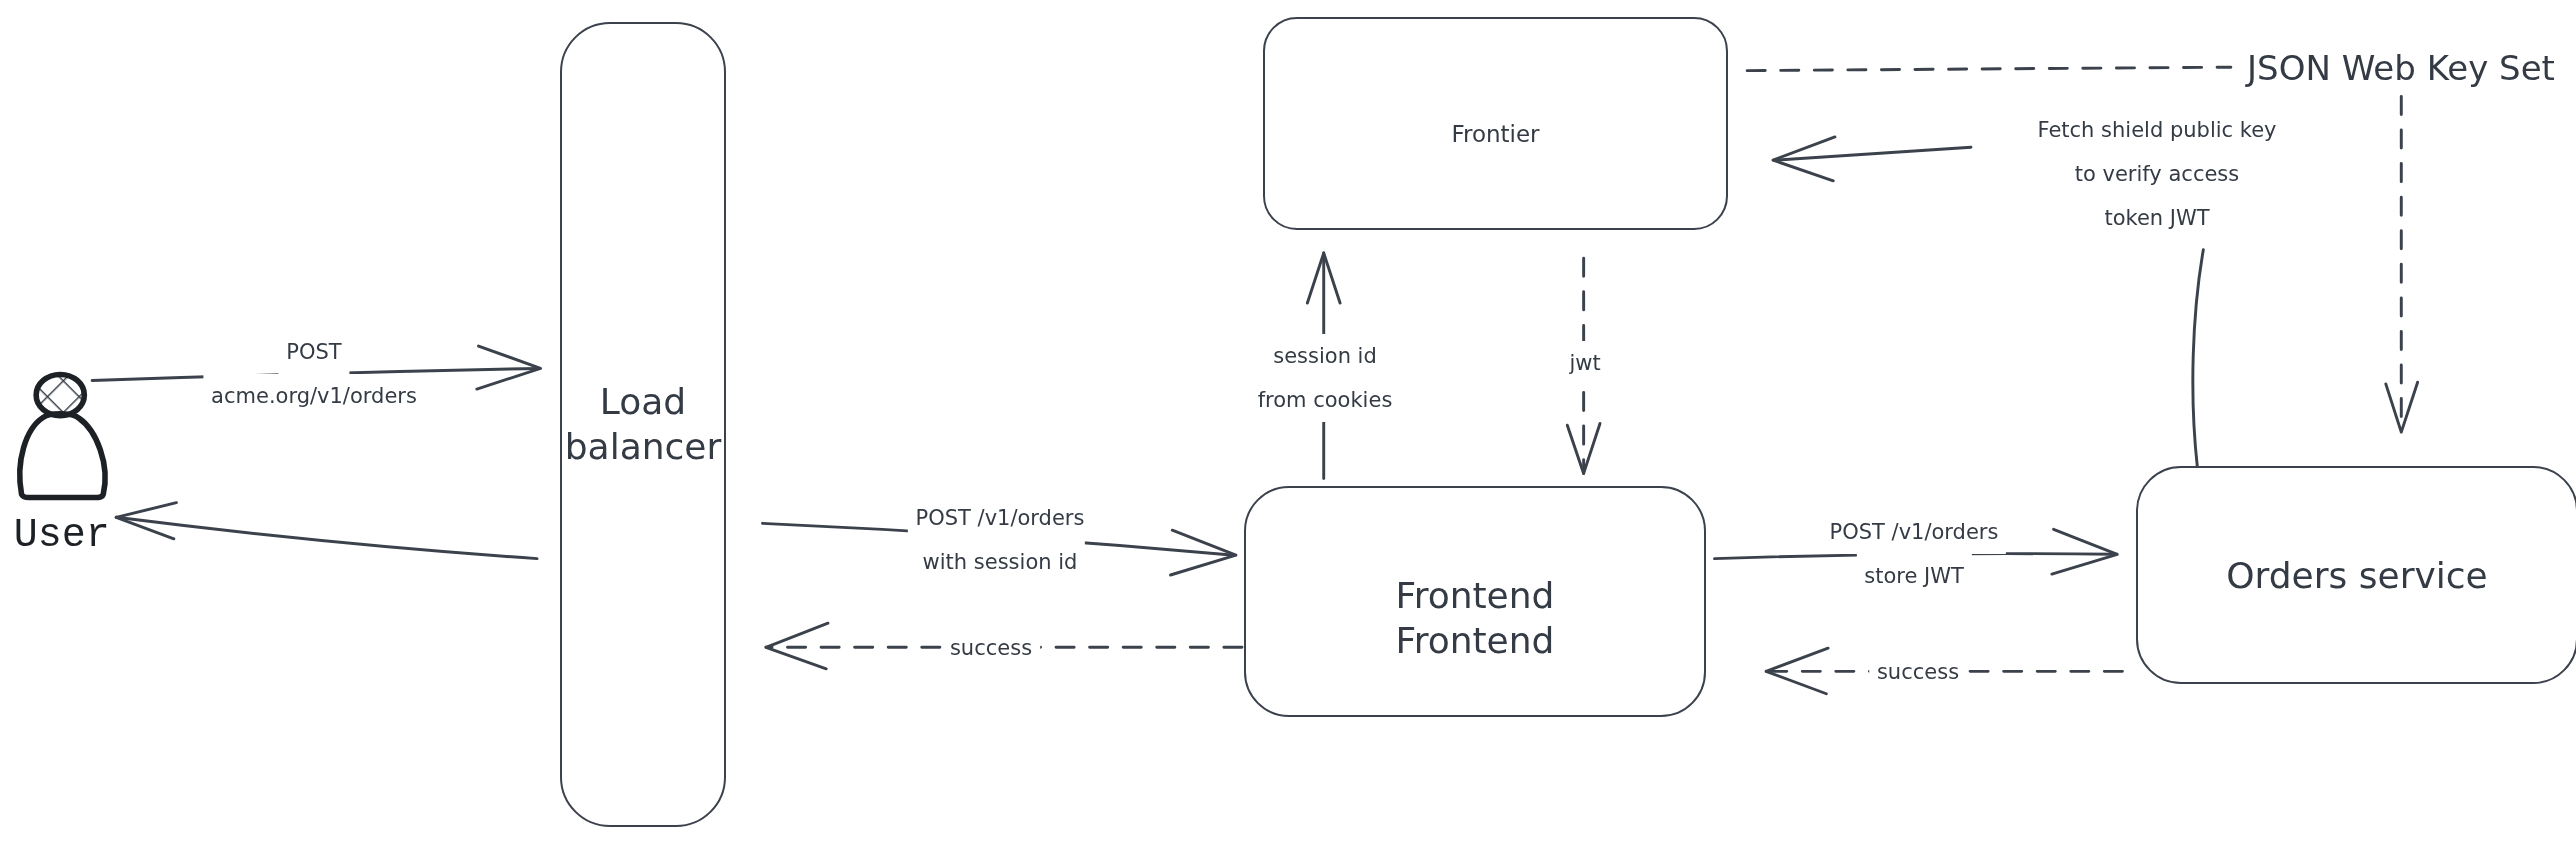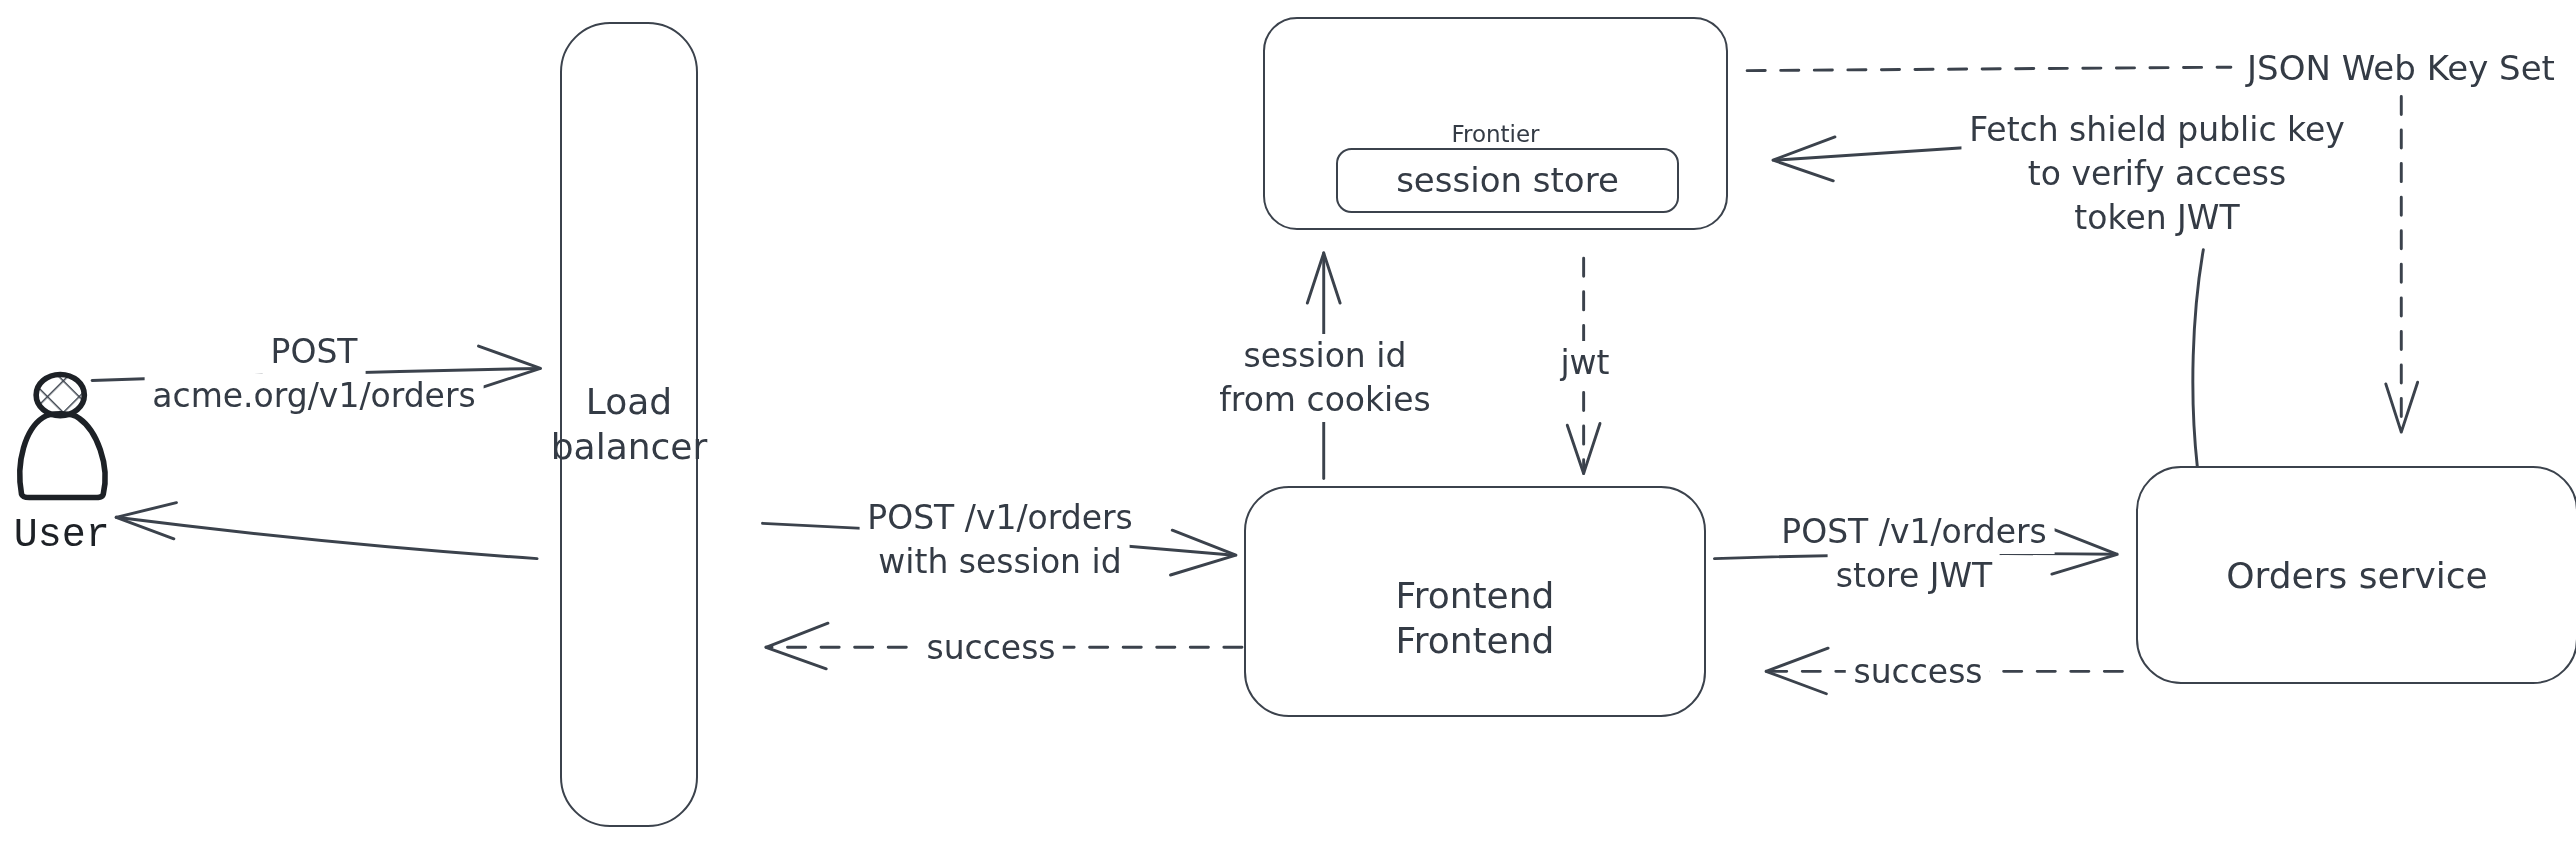--- a/index.html
+++ b/index.html
@@ -18,31 +18,31 @@
   svg.lines path{fill:none;stroke:var(--stroke);stroke-width:3.4;stroke-linecap:round;stroke-linejoin:round;}
   svg.lines path.dashed{stroke-dasharray:21 18;}
   svg.lines .figure path, svg.lines .figure ellipse{stroke:var(--user-outline);stroke-width:6.5;}
 
   .node{
     position:absolute;box-sizing:border-box;border:2.6px solid var(--stroke);
     background:transparent;display:flex;align-items:center;justify-content:center;
     text-align:center;
   }
   .node-label{font-size:36px;line-height:45px;color:var(--text);}
-  .node-lb{left:560px;top:21.5px;width:138px;height:805px;border-radius:50px;}
+  .node-lb{left:560px;top:21.5px;width:166px;height:805px;border-radius:50px;}
   .node-frontier{left:1263px;top:17px;width:465px;height:213px;border-radius:34px;display:block;}
   .frontier-title{position:absolute;left:0;top:102px;width:100%;text-align:center;font-size:23px;}
   .node-store{left:71px;top:129px;width:343px;height:65px;border-radius:15.5px;position:absolute;}
   .node-store .node-label{font-size:34px;}
   .node-fm{left:1244px;top:486px;width:462px;height:231px;border-radius:45px;padding-top:32px;}
   .node-orders{left:2136px;top:466px;width:442px;height:218px;border-radius:45px;}
 
   .edge-label{
     position:absolute;transform:translateX(-50%);text-align:center;
-    font-size:33px;line-height:44px;white-space:nowrap;color:var(--text);
+    font-size:21px;line-height:44px;white-space:nowrap;color:var(--text);
   }
   .edge-label .line{display:block;}
   .edge-label .line span{display:inline-block;background:var(--bg);padding:0 7.7px;}
   .jwks-label{font-size:34px;}
   .user-label{
     position:absolute;left:10.3px;top:513px;font-size:40px;color:var(--user-outline);
     background:var(--bg);padding:0 3.4px;font-family:Liberation Mono, monospace;
   }
 </style>
 </head>
@@ -120,23 +120,20 @@
 
   <div class="node node-lb">
     <div class="node-label">
       <span class="line" style="display:block">Load</span>
       <span class="line" style="display:block">balancer</span>
     </div>
   </div>
 
   <div class="node node-frontier">
     <div class="frontier-title">Frontier</div>
-    <div class="node node-store">
-      <div class="node-label">session store</div>
-    </div>
   </div>
 
   <div class="node node-fm">
     <div class="node-label">
       <span style="display:block">Frontend</span>
       <span style="display:block">Frontend</span>
     </div>
   </div>
 
   <div class="node node-orders">

